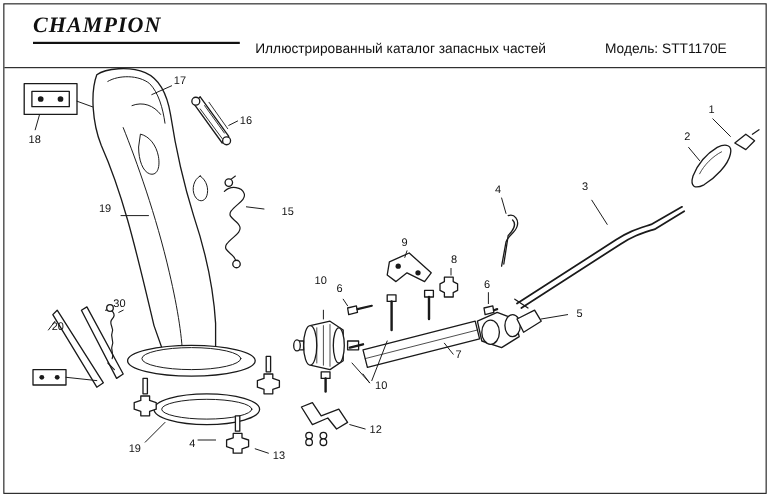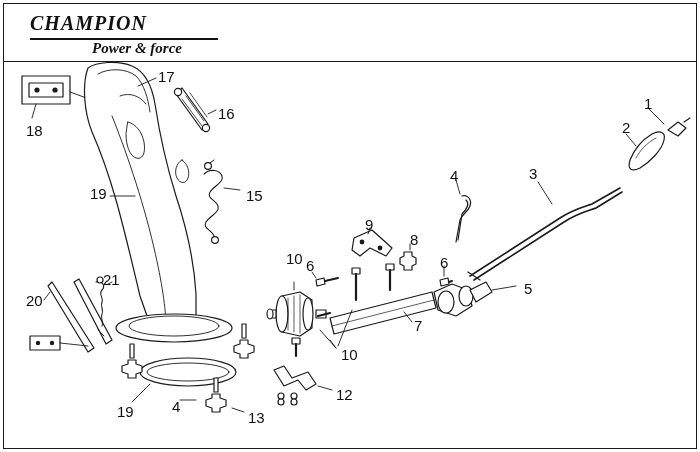--- a/index.html
+++ b/index.html
@@ -87,39 +87,40 @@
   }
   #diagram {
     position: absolute;
     left: 0;
     top: 0;
     width: 700px;
     height: 452px;
   }
   .callout {
     position: absolute;
-    font-size: 15px;
+    font-size: 10px;
     color: #111;
     font-family: "Liberation Sans", sans-serif;
     line-height: 1;
   }
 </style>
 </head>
 <body>
 
 <div id="page">
 
   <div class="frame"></div>
 
   <div class="header">
     <div class="logo-box">
       <div class="logo-word">CHAMPION</div>
       <div class="logo-underline"></div>
-      <div class="logo-sub">Power &amp; force</div>
     </div>
+    <div class="catalog-title">Иллюстрированный каталог запасных частей</div>
+    <div class="model-label">Модель: STT1170E</div>
   </div>
 
   <svg id="diagram" viewBox="0 0 700 452">
     <g fill="none" stroke="#1a1a1a" stroke-width="1.2" stroke-linejoin="round" stroke-linecap="round">
 
       <g>
         <rect x="22" y="76" width="48" height="28" fill="#fff"></rect>
         <rect x="29" y="83" width="34" height="14" fill="#fff"></rect>
         <circle cx="37" cy="90" r="2.6" fill="#1a1a1a" stroke="none"></circle>
         <circle cx="55" cy="90" r="2.6" fill="#1a1a1a" stroke="none"></circle>
@@ -312,23 +313,23 @@
     <div class="callout" style="left:306px; top:258px;">6</div>
     <div class="callout" style="left:440px; top:255px;">6</div>
     <div class="callout" style="left:414px; top:318px;">7</div>
     <div class="callout" style="left:410px; top:232px;">8</div>
     <div class="callout" style="left:365px; top:217px;">9</div>
     <div class="callout" style="left:286px; top:251px;">10</div>
     <div class="callout" style="left:341px; top:347px;">10</div>
     <div class="callout" style="left:336px; top:387px;">12</div>
     <div class="callout" style="left:248px; top:410px;">13</div>
     <div class="callout" style="left:172px; top:399px;">4</div>
-    <div class="callout" style="left:246px; top:188px;">15</div>
+    <div class="callout" style="left:256px; top:188px;">15</div>
     <div class="callout" style="left:218px; top:106px;text-align:center;">16</div>
     <div class="callout" style="left:158px; top:69px;">17</div>
     <div class="callout" style="left:26px;  top:123px;">18</div>
     <div class="callout" style="left:90px;  top:186px;">19</div>
-    <div class="callout" style="left:26px;  top:293px;">20</div>
-    <div class="callout" style="left:103px; top:272px;">21</div>
+    <div class="callout" style="left:47px;  top:293px;">20</div>
+    <div class="callout" style="left:103px; top:272px;">30</div>
     <div class="callout" style="left:117px; top:404px;">19</div>
   </div>
 
 </div>
 
 </body></html>

